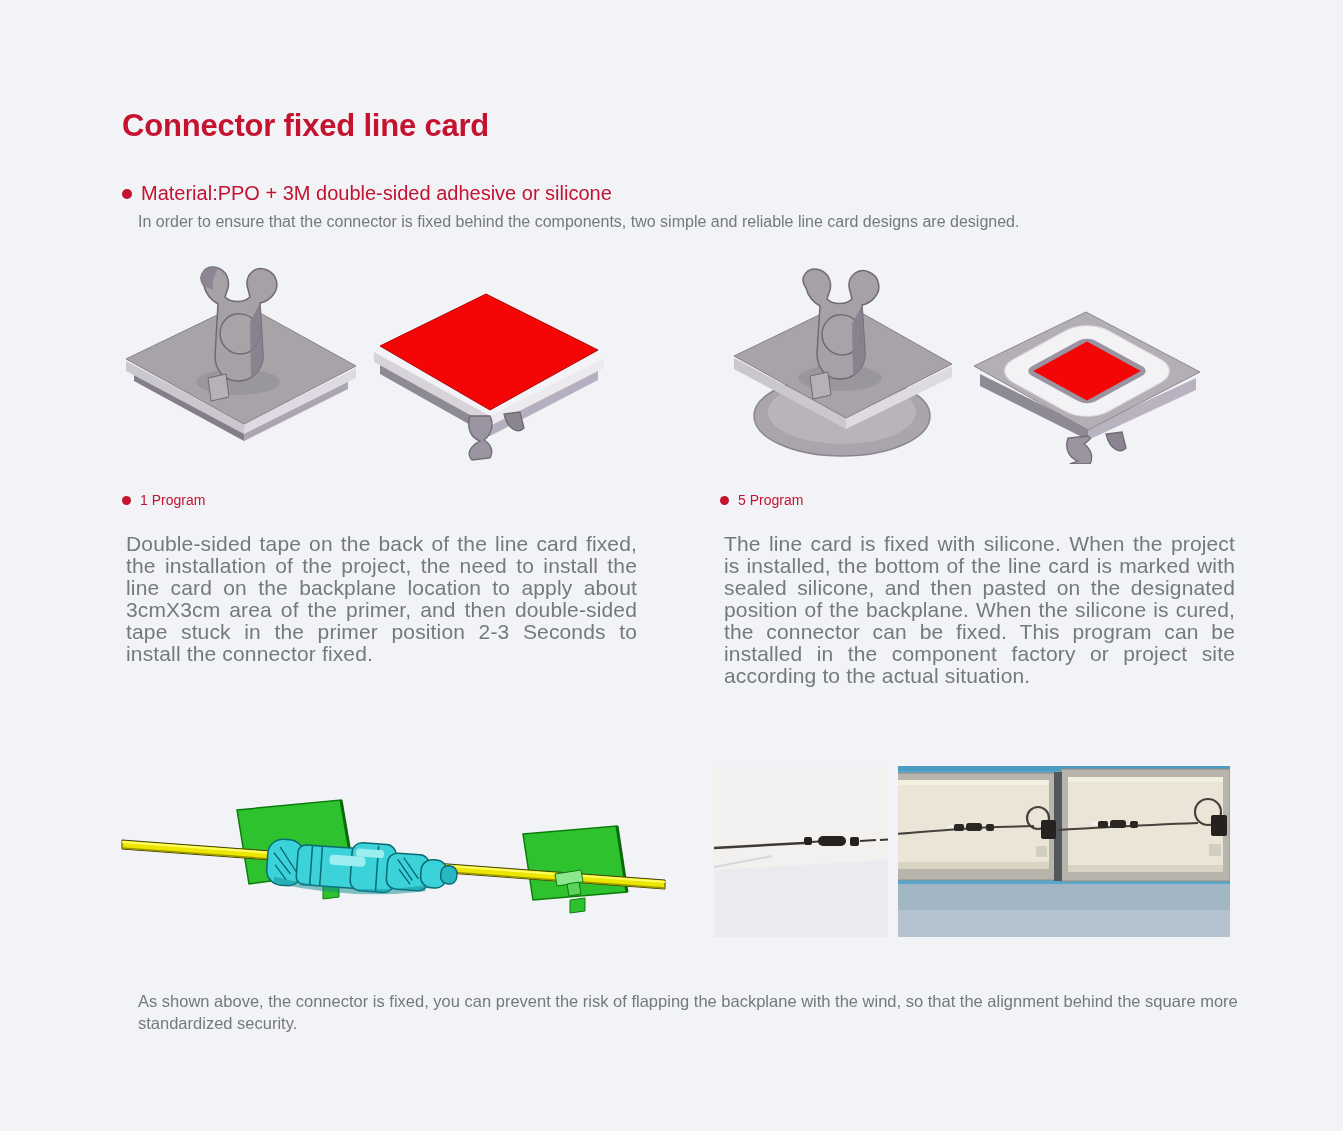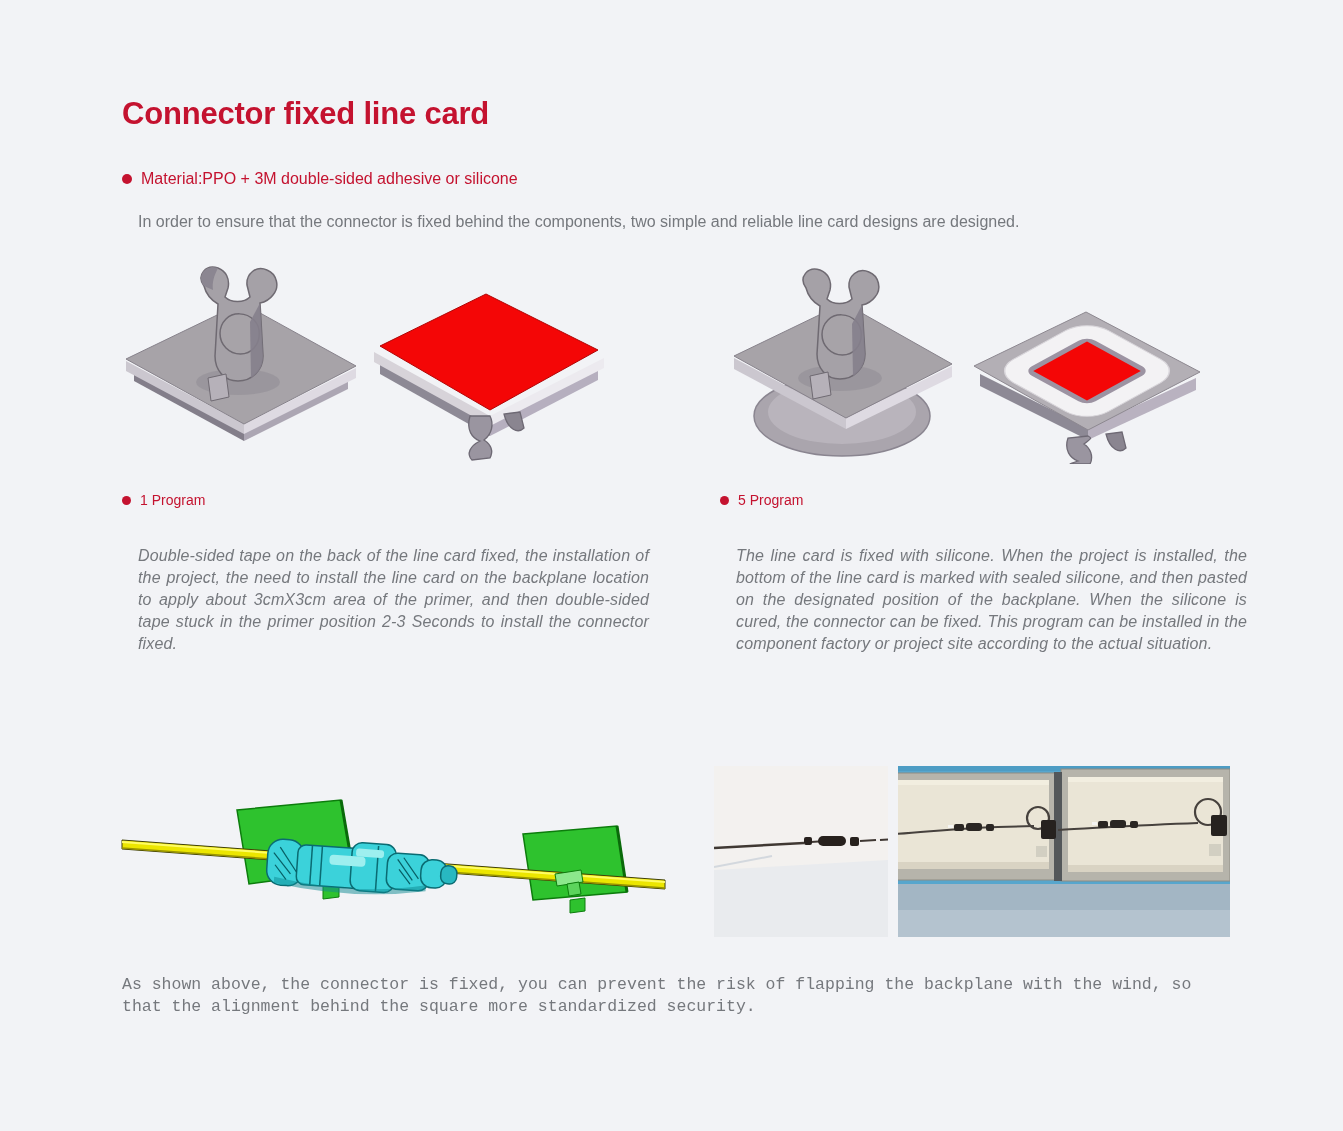--- a/index.html
+++ b/index.html
@@ -4,36 +4,36 @@
 <style>
   html,body{margin:0;padding:0;}
   body{
     width:1343px;height:1131px;position:relative;overflow:hidden;
     background:var(--bg,#f2f3f6);
     font-family:"Liberation Sans",sans-serif;
     color:var(--text_gray,#75787d);
   }
   .abs{position:absolute;}
   .page-title{
-    left:122px;top:96px;font-size:31px;font-weight:700;
+    left:122px;top:108px;font-size:31px;font-weight:700;
     color:var(--accent_red,#c4122f);letter-spacing:-0.2px;margin:0;
   }
   .bullet-row{display:flex;align-items:center;}
   .dot{display:inline-block;border-radius:50%;background:var(--accent_red,#c4122f);flex:0 0 auto;}
   .dot.big{width:10px;height:10px;margin-right:9px;}
   .dot.small{width:9px;height:9px;margin-right:9px;}
-  .material-row{left:122px;top:170px;font-size:16px;color:var(--accent_red,#c4122f);}
+  .material-row{left:122px;top:182px;font-size:20px;color:var(--accent_red,#c4122f);}
   .intro{left:122px;top:197px;font-size:16px;margin:16px;width:1120px;}
   .prog-head{font-size:14px;color:var(--accent_red,#c4122f);}
   .prog-head.h1{left:122px;top:492px;}
   .prog-head.h2{left:720px;top:492px;}
-  .prog-body{width:511px;font-size:16px;line-height:22px;text-align:justify;margin:16px;letter-spacing:0.15px;font-style:italic;}
+  .prog-body{width:511px;font-size:21px;line-height:22px;text-align:justify;margin:4px;letter-spacing:0.15px;}
   .prog-body.b1{left:122px;top:529px;}
   .prog-body.b2{left:720px;top:529px;}
-  .footer-note{left:122px;top:974px;width:1112px;font-size:16.5px;line-height:22px;margin:0;font-family:Liberation Mono, monospace;}
+  .footer-note{left:122px;top:974px;width:1112px;font-size:16.5px;line-height:22px;margin:16px;}
   figure{margin:0;padding:0;}
   .fig1{left:120px;top:262px;}
   .fig2{left:372px;top:288px;}
   .fig3{left:728px;top:266px;}
   .fig4{left:964px;top:288px;}
   .cable-fig{left:115px;top:798px;}
   .photo{overflow:hidden;}
   .photo1{left:714px;top:766px;width:174px;height:171px;}
   .photo2{left:898px;top:766px;width:332px;height:171px;}
 </style>

